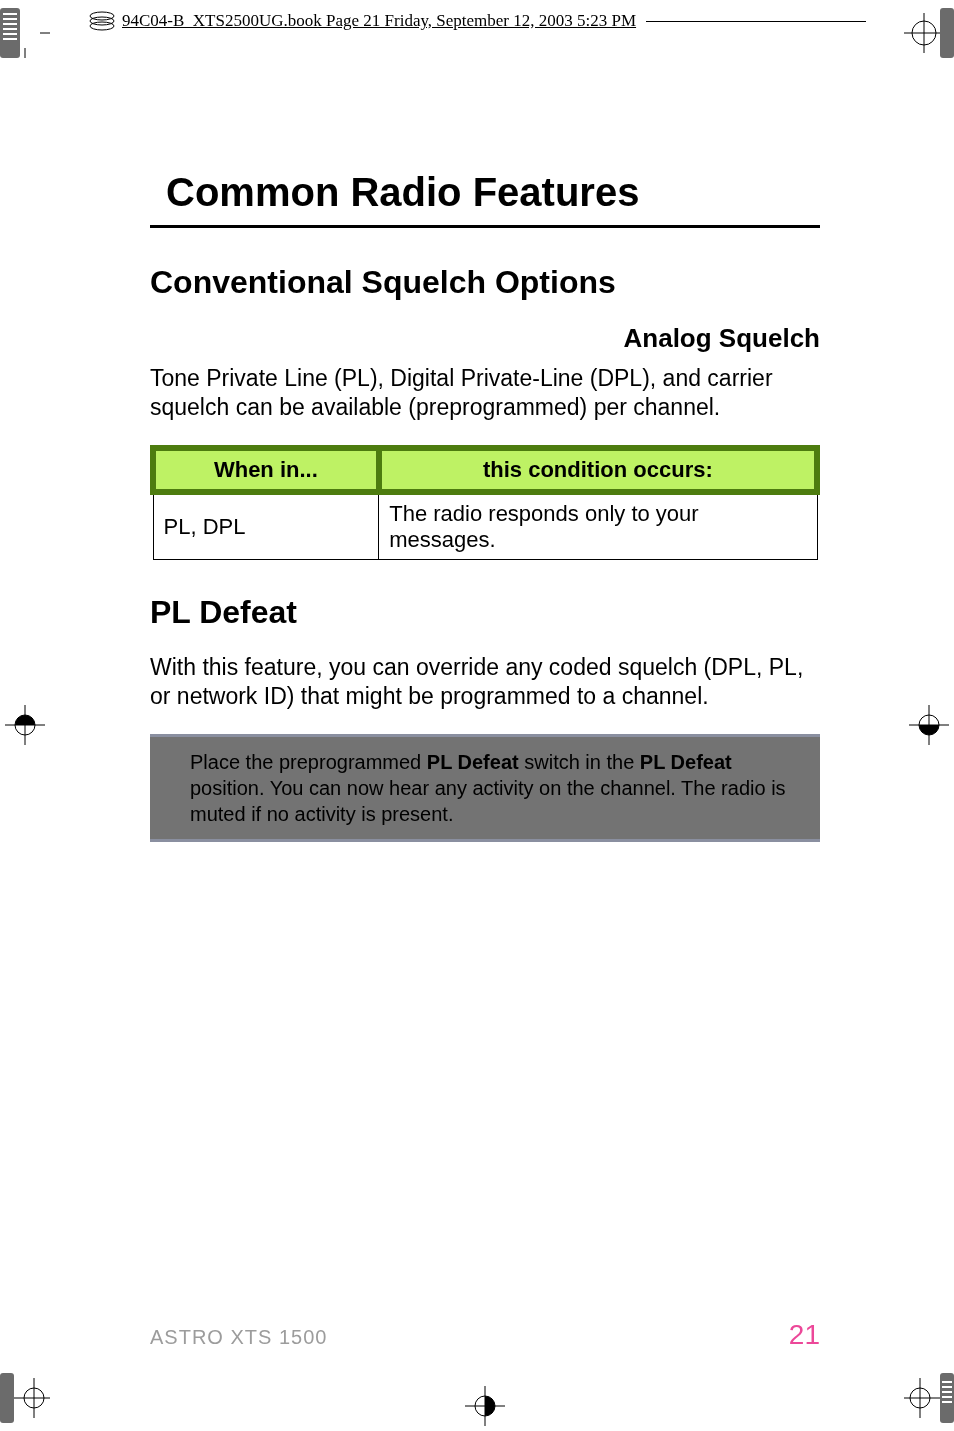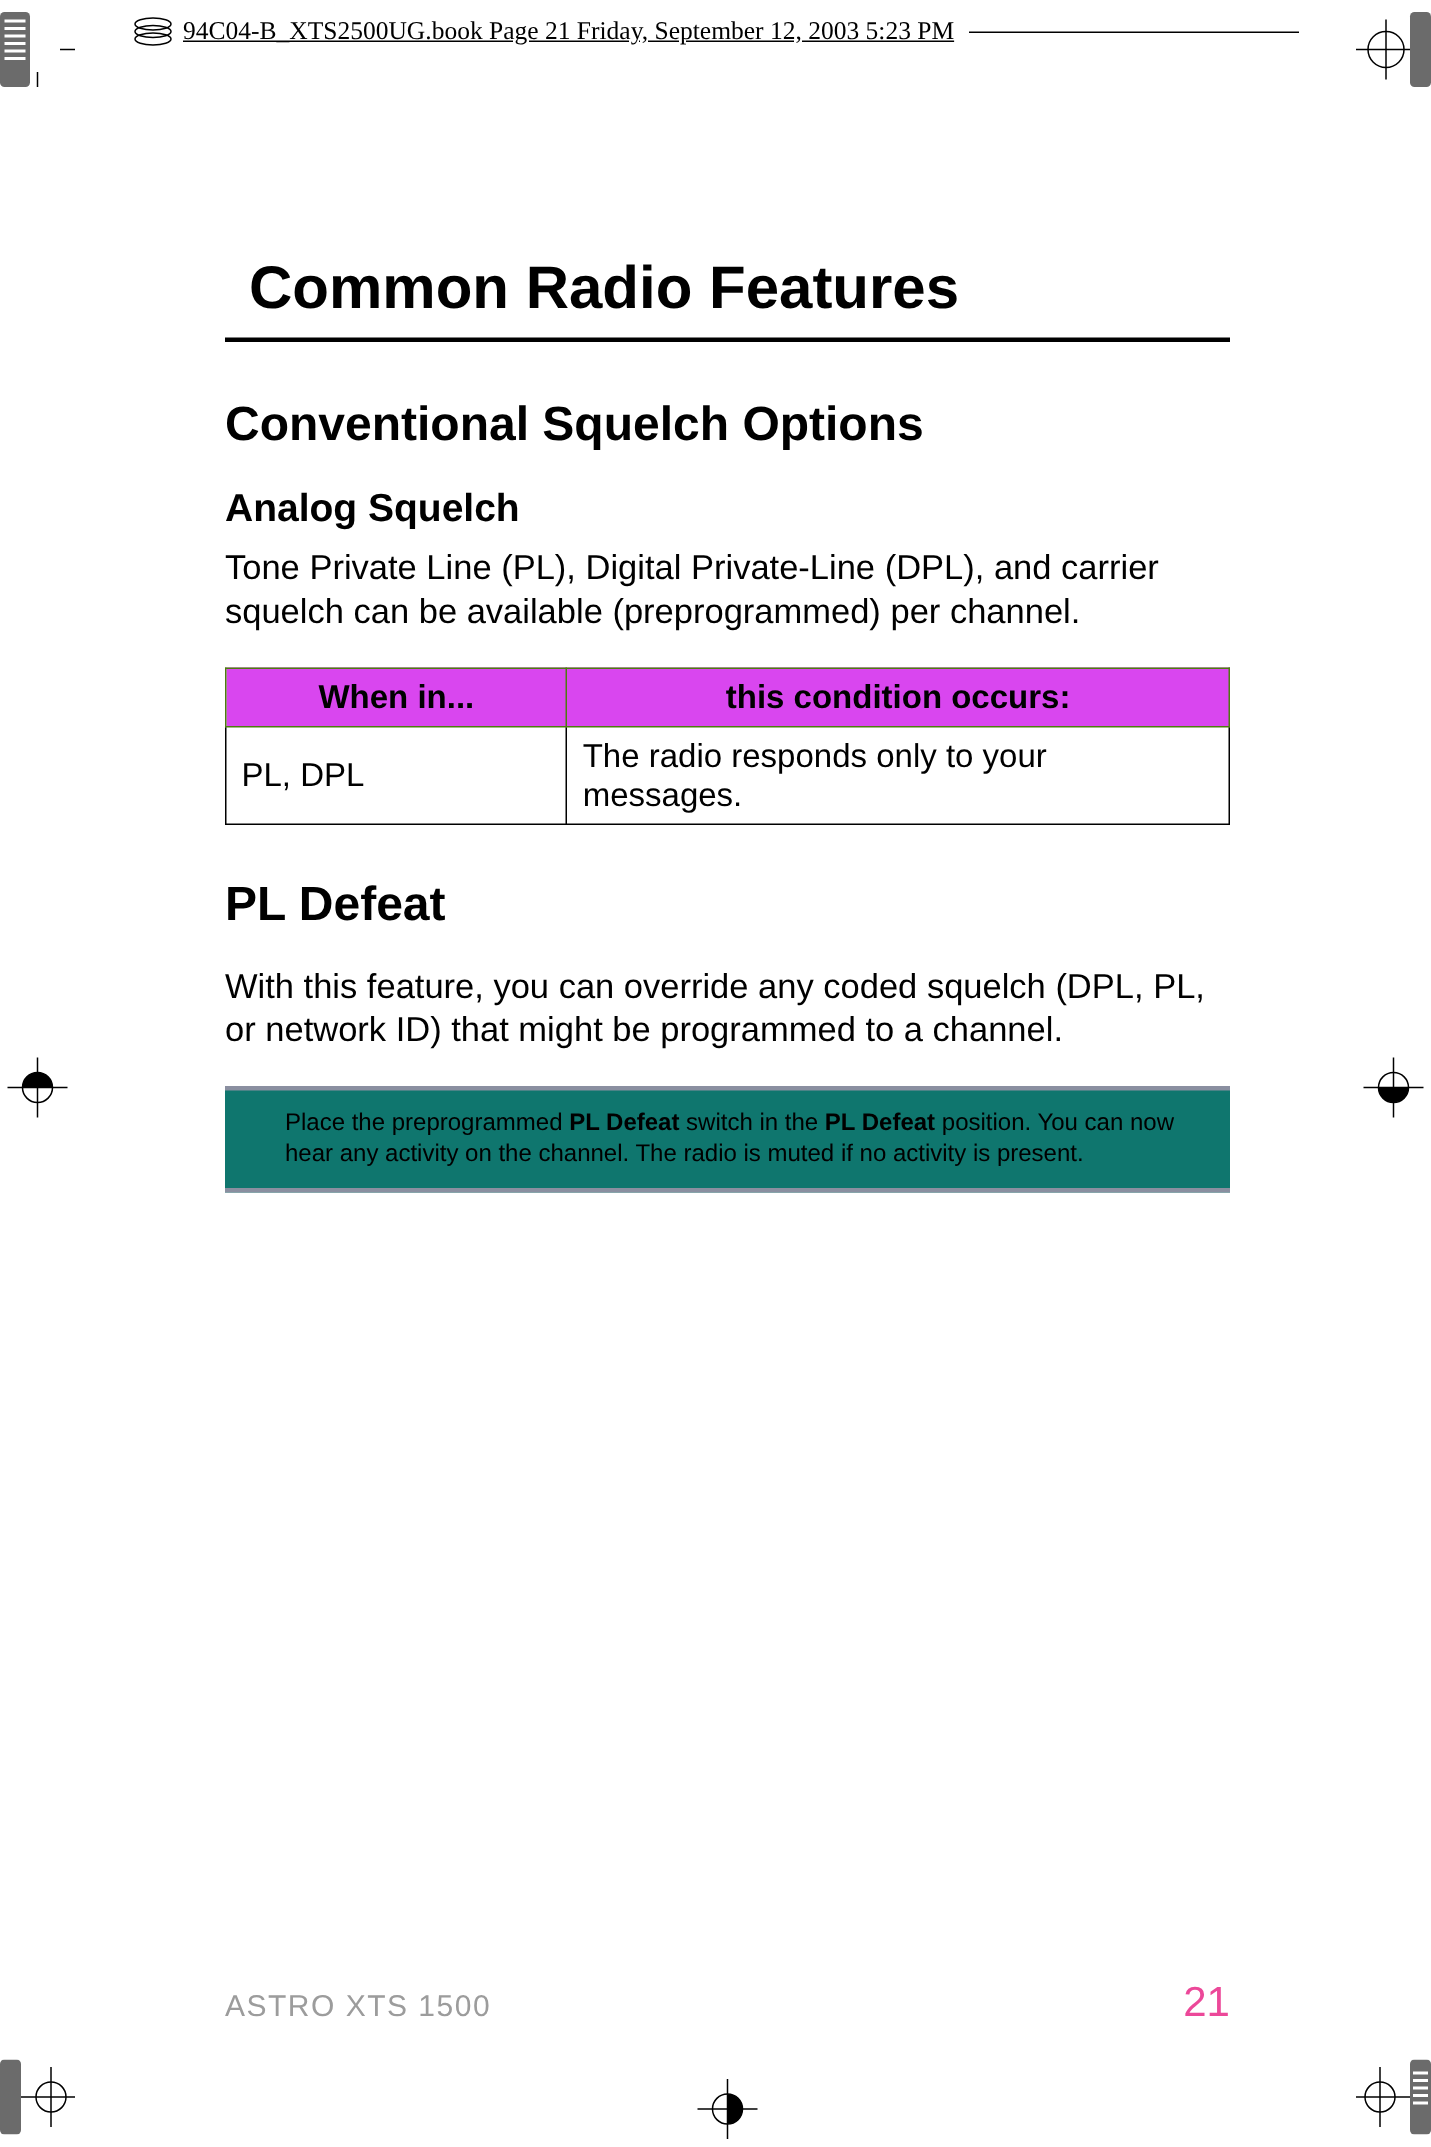--- a/index.html
+++ b/index.html
@@ -65,49 +65,50 @@
   }
   h2.section {
     font-size: 32px;
     font-weight: bold;
     margin: 0 0 22px 0;
   }
   h3.sub {
     font-size: 26px;
     font-weight: bold;
     margin: 0 0 10px 0;
+    text-align: right;
   }
   p.body {
     font-size: 23px;
     line-height: 1.28;
     margin: 0 0 22px 0;
   }
   table.data {
     width: 100%;
     border-collapse: collapse;
     font-size: 22px;
     margin-bottom: 34px;
   }
   table.data th {
-    background: #d946ef;
+    background: #bef264;
     font-weight: bold;
     padding: 6px 10px;
-    border: 1px solid #4d7c0f;
+    border: 6px solid #4d7c0f;
   }
   table.data td {
     padding: 6px 10px;
     border: 1px solid #000;
   }
   table.data th:first-child { width: 34%; }
   .callout {
     border-top: 3px solid #8a8fa0;
     border-bottom: 3px solid #8a8fa0;
-    background: #0f766e;
+    background: #737373;
     padding: 12px 18px 12px 40px;
-    font-size: 16px;
+    font-size: 20px;
     line-height: 1.3;
   }
   .footer {
     position: absolute;
     bottom: 80px;
     left: 150px;
     width: 670px;
     display: flex;
     justify-content: space-between;
     align-items: baseline;

